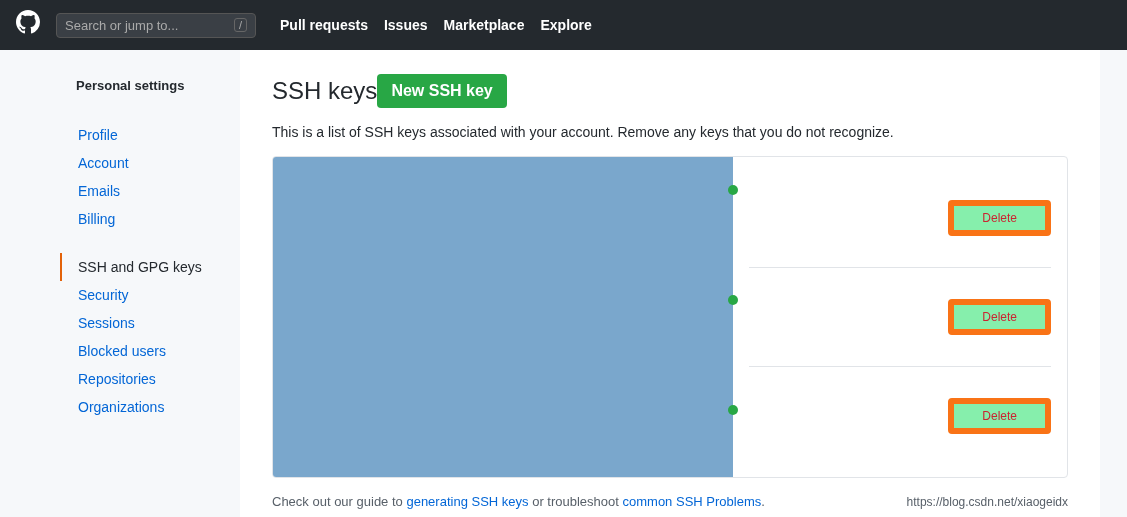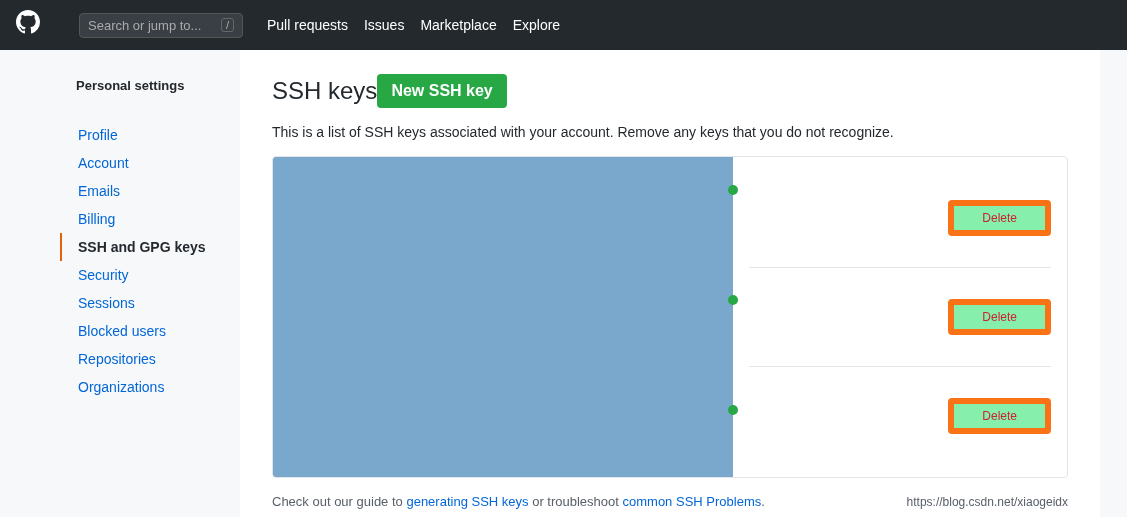--- a/index.html
+++ b/index.html
@@ -20,42 +20,41 @@
       cursor: pointer;
       flex-shrink: 0;
     }
     .nav-search {
       background: #3a3f45;
       border: 1px solid #555;
       border-radius: 4px;
       color: #aaa;
       padding: 4px 8px;
       font-size: 13px;
-      width: 164px;
+      width: 200px;
       display: flex;
       align-items: center;
       justify-content: space-between;
-      margin-left: 23px;
     }
     .nav-search-slash {
       border: 1px solid #666;
       border-radius: 3px;
       padding: 0 4px;
       font-size: 11px;
       color: #aaa;
     }
     .nav-links {
       display: flex;
       gap: 16px;
       margin-left: 8px;
     }
     .nav-link {
       color: #fff;
       font-size: 14px;
-      font-weight: 400;
+      font-weight: 700;
       cursor: pointer;
       text-decoration: none;
     }
 
     
     .layout {
       display: flex;
       min-height: calc(100vh - 50px);
       background: #f6f8fa;
     }
@@ -79,23 +78,24 @@
       display: block;
       padding: 6px 16px;
       color: #0366d6;
       font-size: 14px;
       cursor: pointer;
       text-decoration: none;
       border-left: 2px solid transparent;
     }
     .sidebar-item.active {
       color: #24292e;
-      font-weight: 700;
+      font-weight: 400;
       border-left: 2px solid #e36209;
       background: transparent;
+      margin-top: 20px;
     }
 
     
     .main-content {
       flex: 1;
       padding: 24px 32px;
       background: #fff;
       max-width: 860px;
     }
 

